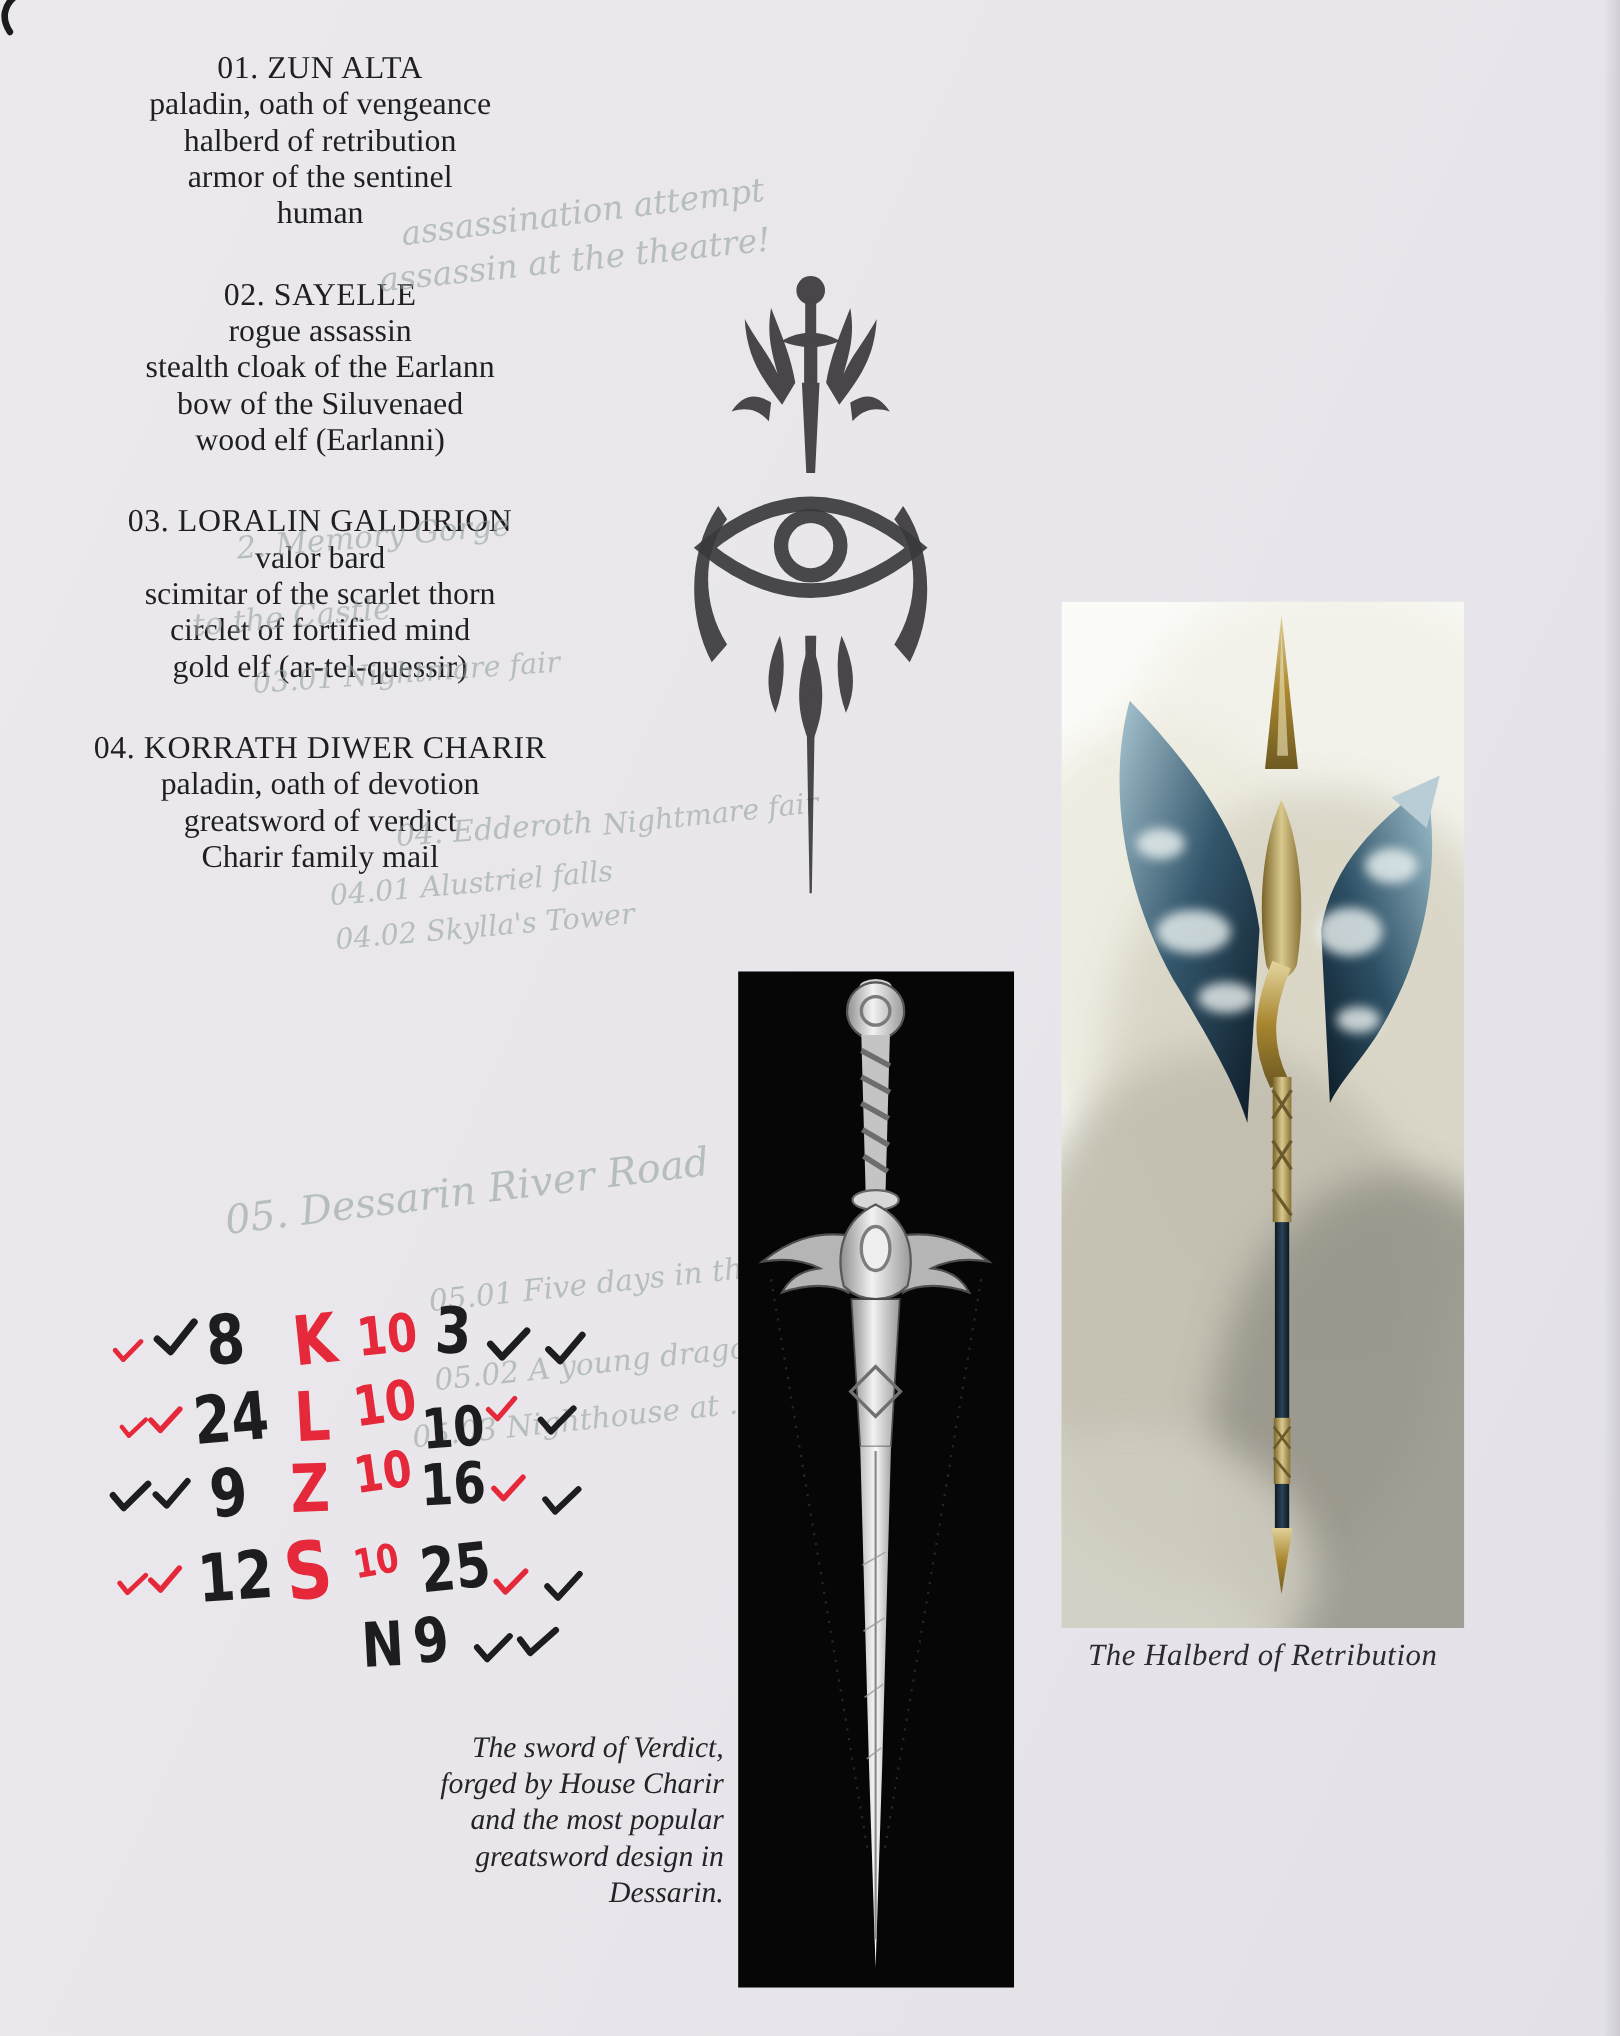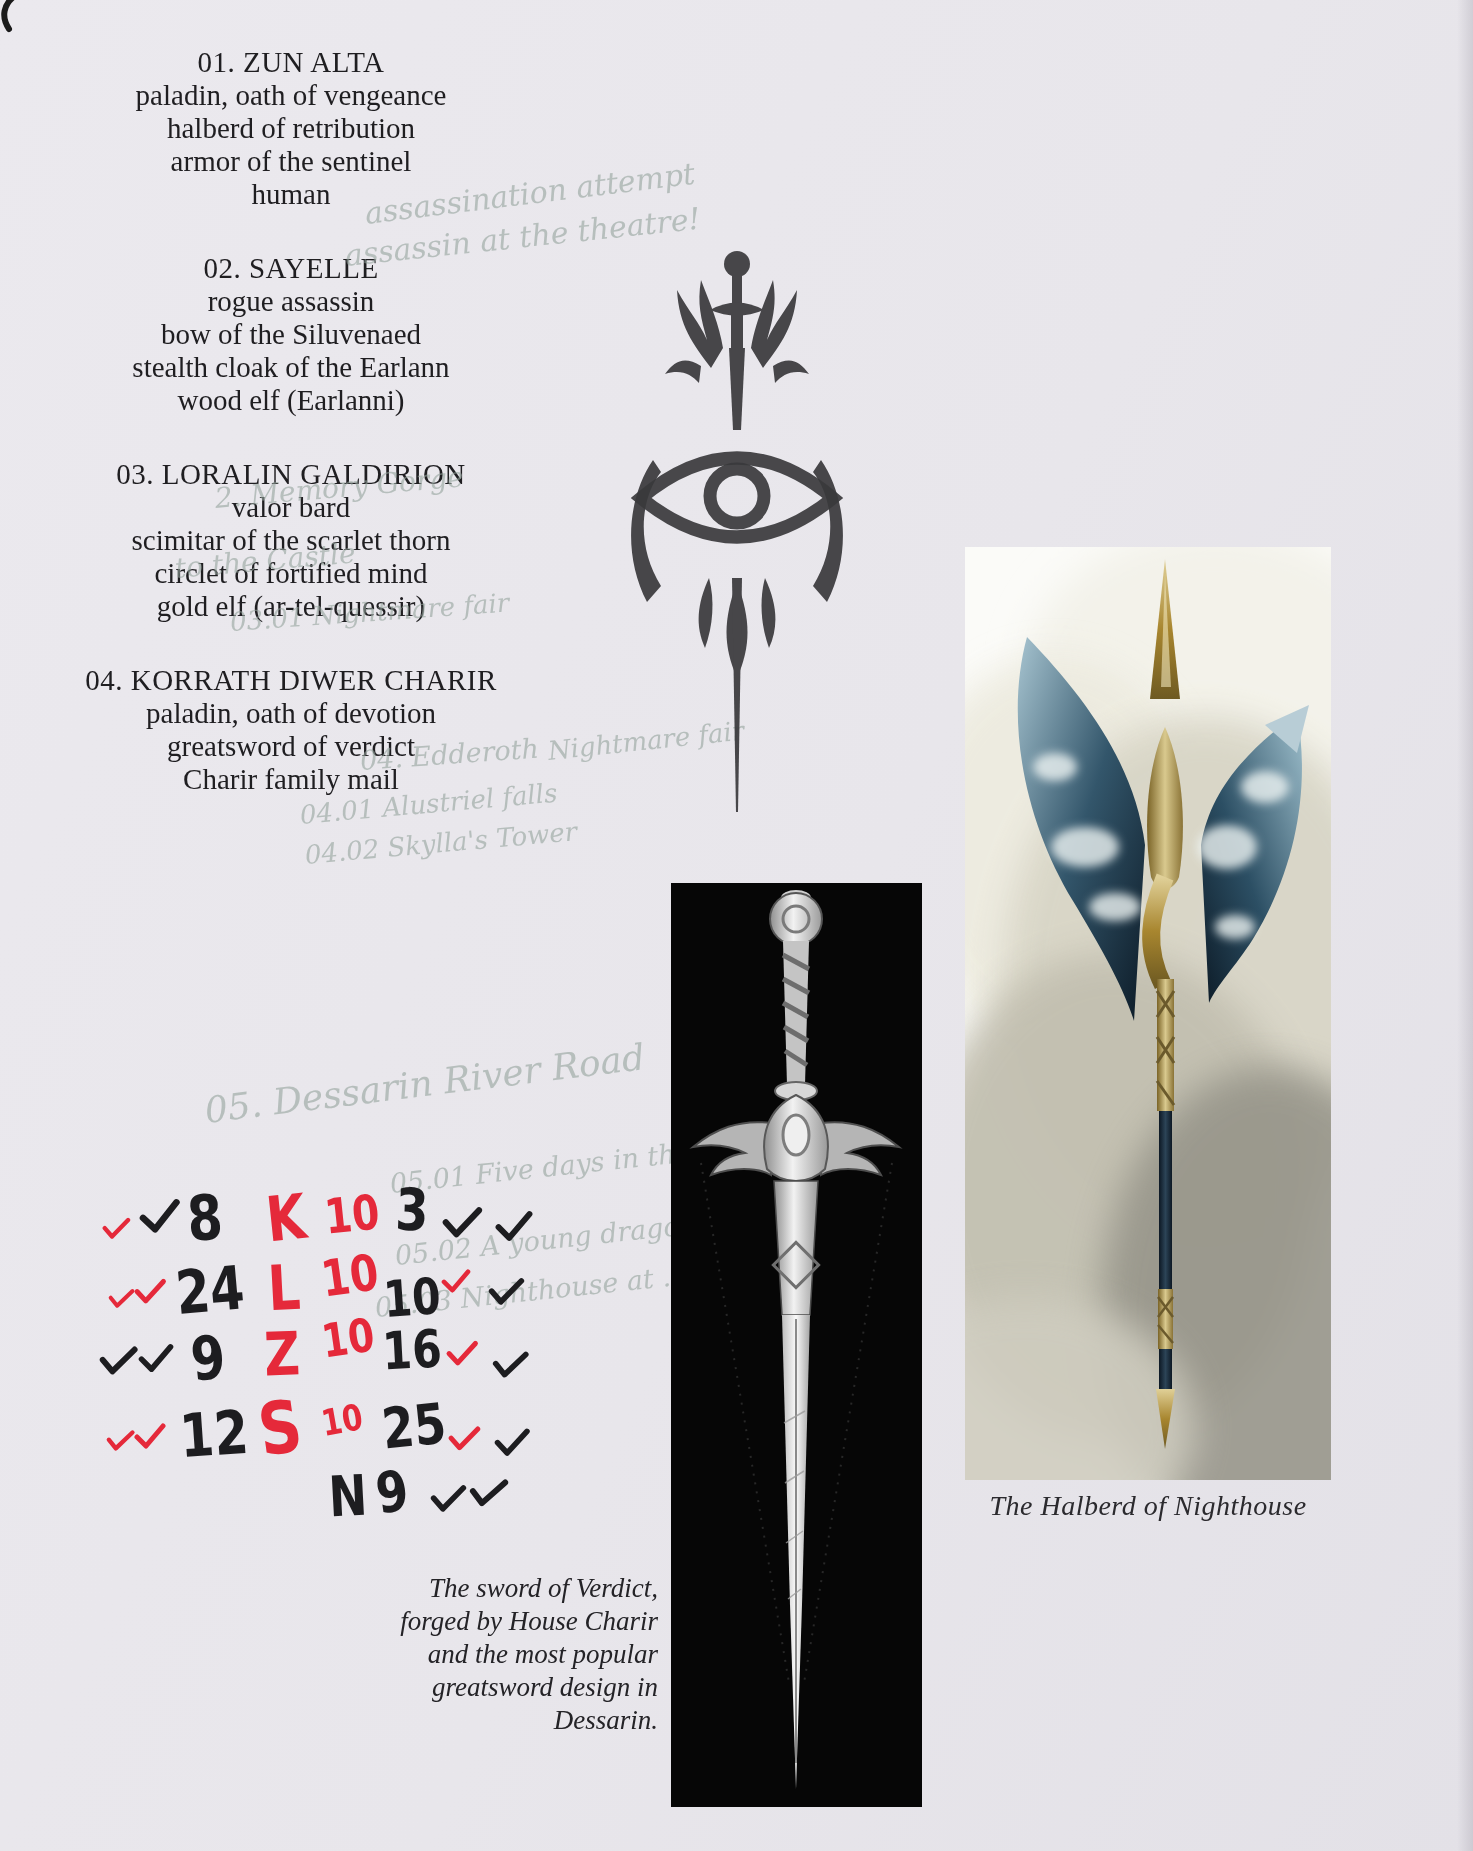--- a/index.html
+++ b/index.html
@@ -44,22 +44,22 @@
       <div class="block">
         <div class="title">01. ZUN ALTA</div>
         <div>paladin, oath of vengeance</div>
         <div>halberd of retribution</div>
         <div>armor of the sentinel</div>
         <div>human</div>
       </div>
       <div class="block">
         <div class="title">02. SAYELLE</div>
         <div>rogue assassin</div>
+        <div>stealth cloak of the Earlann</div>
         <div>bow of the Siluvenaed</div>
-        <div>stealth cloak of the Earlann</div>
         <div>wood elf (Earlanni)</div>
       </div>
       <div class="block">
         <div class="title">03. LORALIN GALDIRION</div>
         <div>valor bard</div>
         <div>scimitar of the scarlet thorn</div>
         <div>circlet of fortified mind</div>
         <div>gold elf (ar-tel-quessir)</div>
       </div>
       <div class="block">
@@ -315,16 +315,16 @@
       <g stroke="#6b5a2c" stroke-width="2.5">
         <line x1="193" y1="750" x2="208" y2="770"></line>
           <line x1="208" y1="750" x2="193" y2="770"></line>
         <line x1="193" y1="778" x2="208" y2="796"></line>
       </g>
       <rect x="194" y="802" width="13" height="42" fill="url(#shaft)"></rect>
       <polygon points="200,902 191,842 210,842" fill="url(#gold)"></polygon>
     </svg>
   </figure>
 
-  <div class="halberd-caption">The Halberd of Nighthouse</div>
+  <div class="halberd-caption">The Halberd of Retribution</div>
 
   <div class="edge-shade"></div>
 </div>
 
 </body></html>

